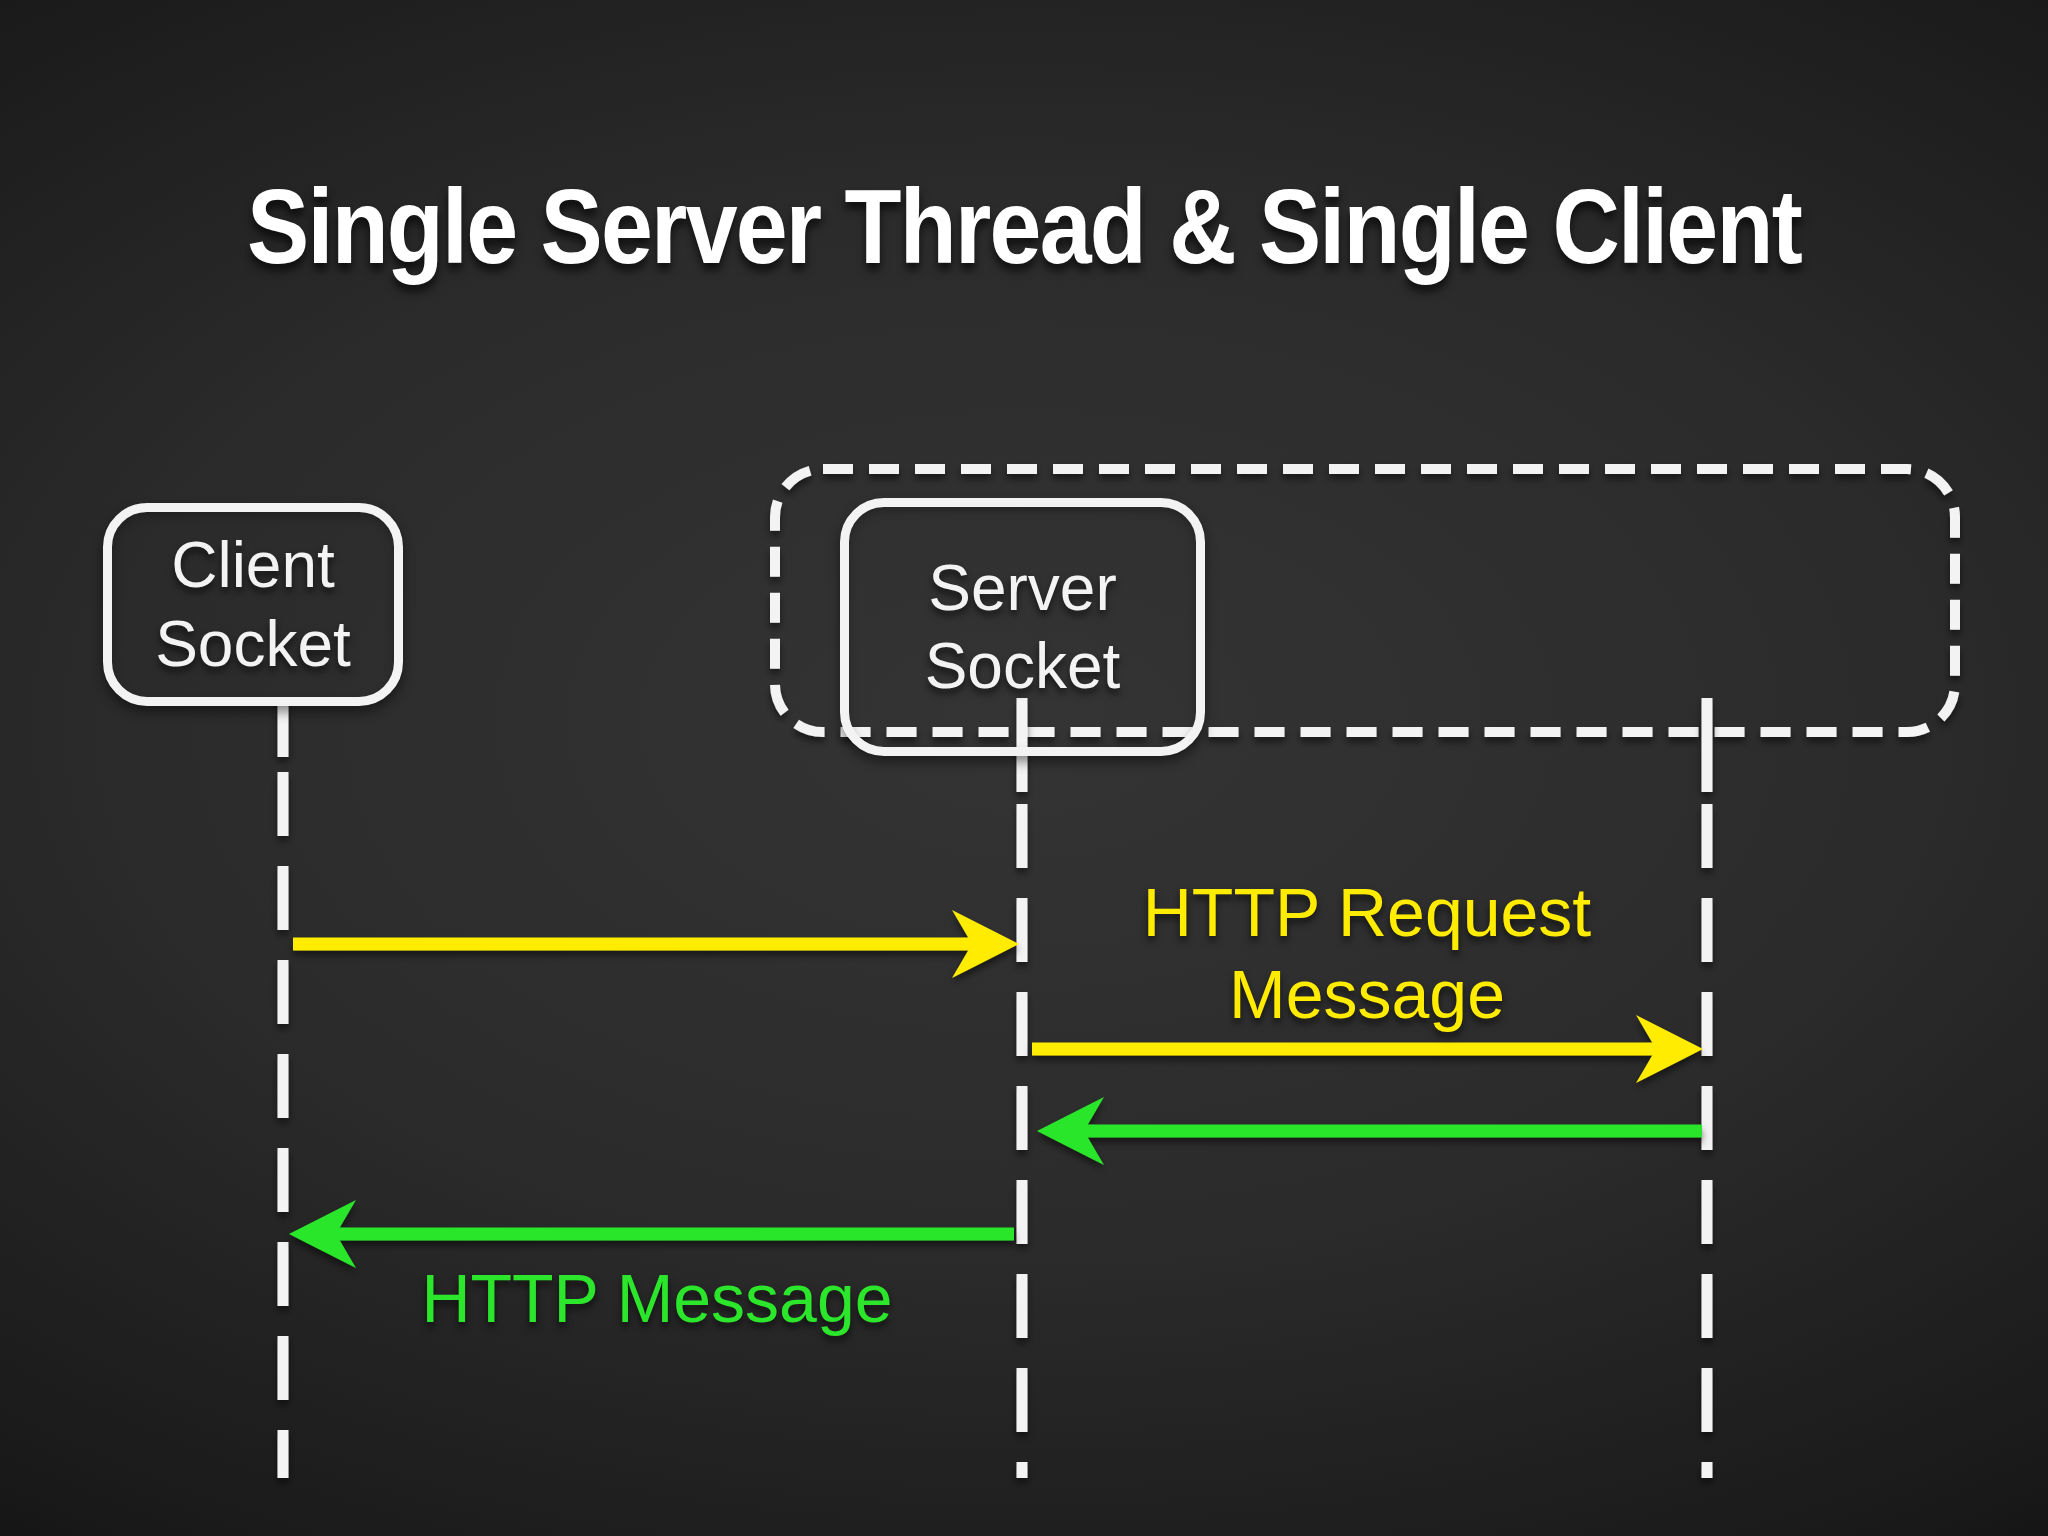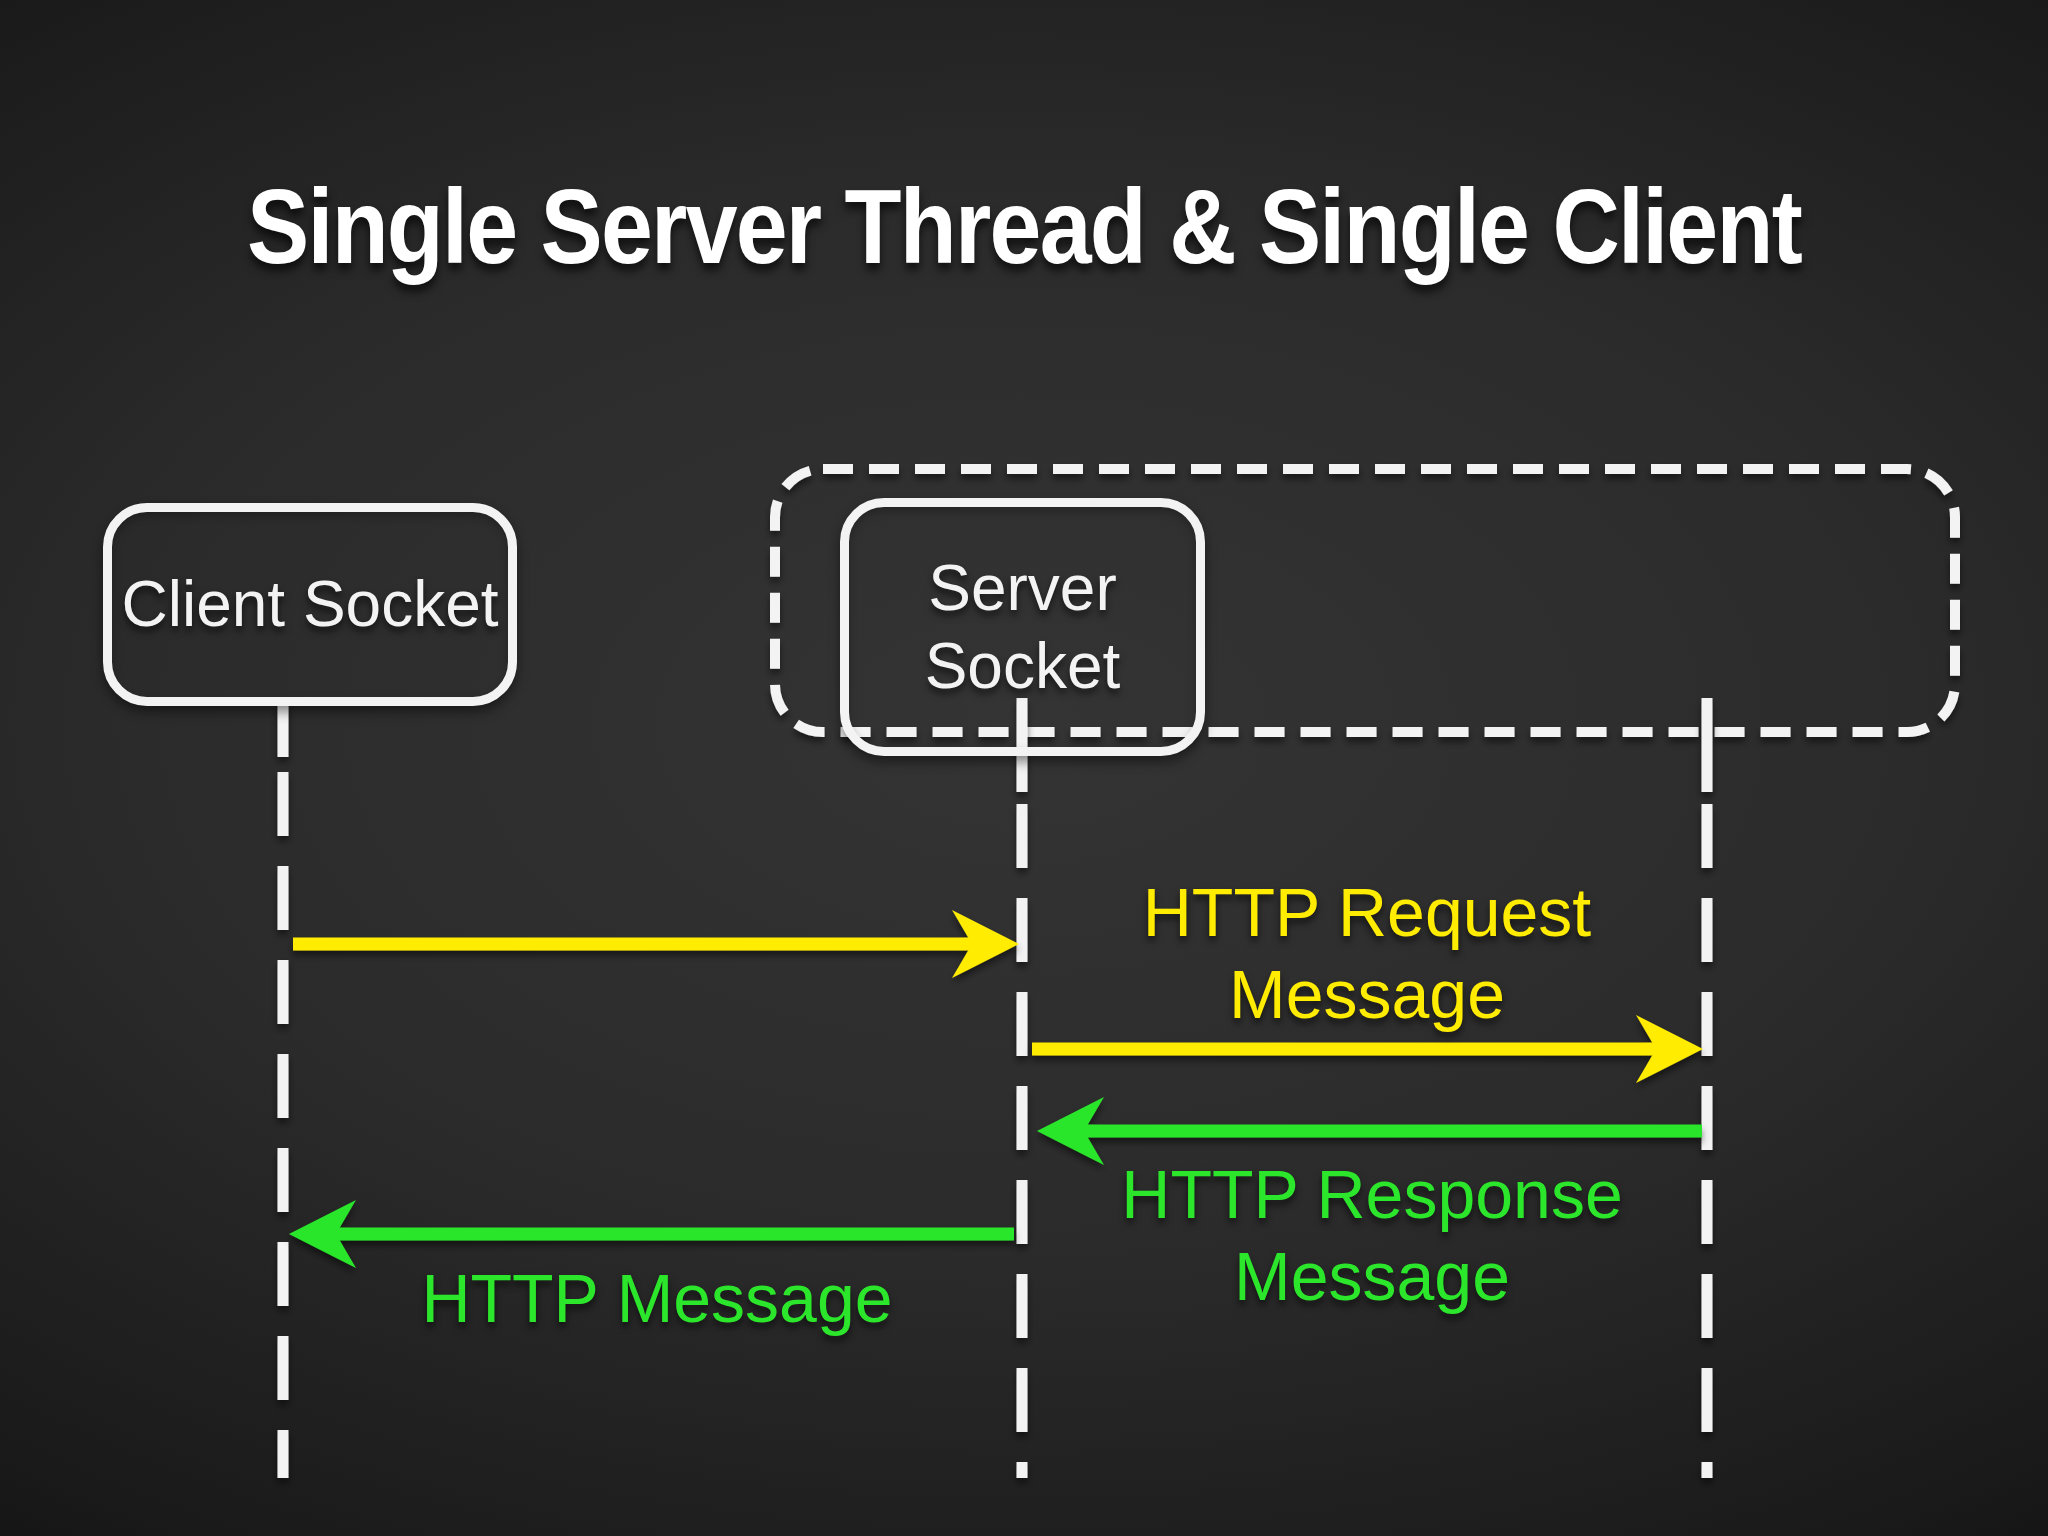--- a/index.html
+++ b/index.html
@@ -40,21 +40,21 @@
     border-radius: 44px;
     display: flex;
     align-items: center;
     justify-content: center;
     text-align: center;
     font-size: 64px;
     line-height: 1.22;
     box-shadow: 0 6px 12px rgba(0,0,0,0.45), inset 0 4px 8px rgba(0,0,0,0.25);
     text-shadow: 0 5px 7px rgba(0,0,0,0.6);
   }
-  .actor-client      { left: 103px;  top: 503px; width: 414px; height: 203px; }
+  .actor-client      { left: 103px;  top: 503px; width: 300px; height: 203px; }
   .actor-ssocket     { left: 840px;  top: 498px; width: 365px; height: 258px; }
   .actor-sapp        { left: 1490px; top: 498px; width: 436px; height: 204px; }
 
   .msg-label {
     font-size: 68px;
     line-height: 1.2;
     text-align: center;
     transform: translateX(-50%);
     text-shadow: 0 5px 7px rgba(0,0,0,0.6);
   }
@@ -117,17 +117,16 @@
   </div>
 
   <div class="abs actor-box actor-ssocket">
     <span style="color: rgb(243, 243, 243);">Server Socket</span>
   </div>
 
 
 
   <div class="abs msg-label msg-2" style="color: rgb(255, 236, 0);">HTTP Request Message</div>
 
-  <div class="abs msg-label msg-3" style="color: rgb(44, 230, 44);">HTTP Response Message</div>
 
   <div class="abs msg-label msg-4" style="color: rgb(44, 230, 44);">HTTP Message</div>
 
 </div>
 
 </body></html>

